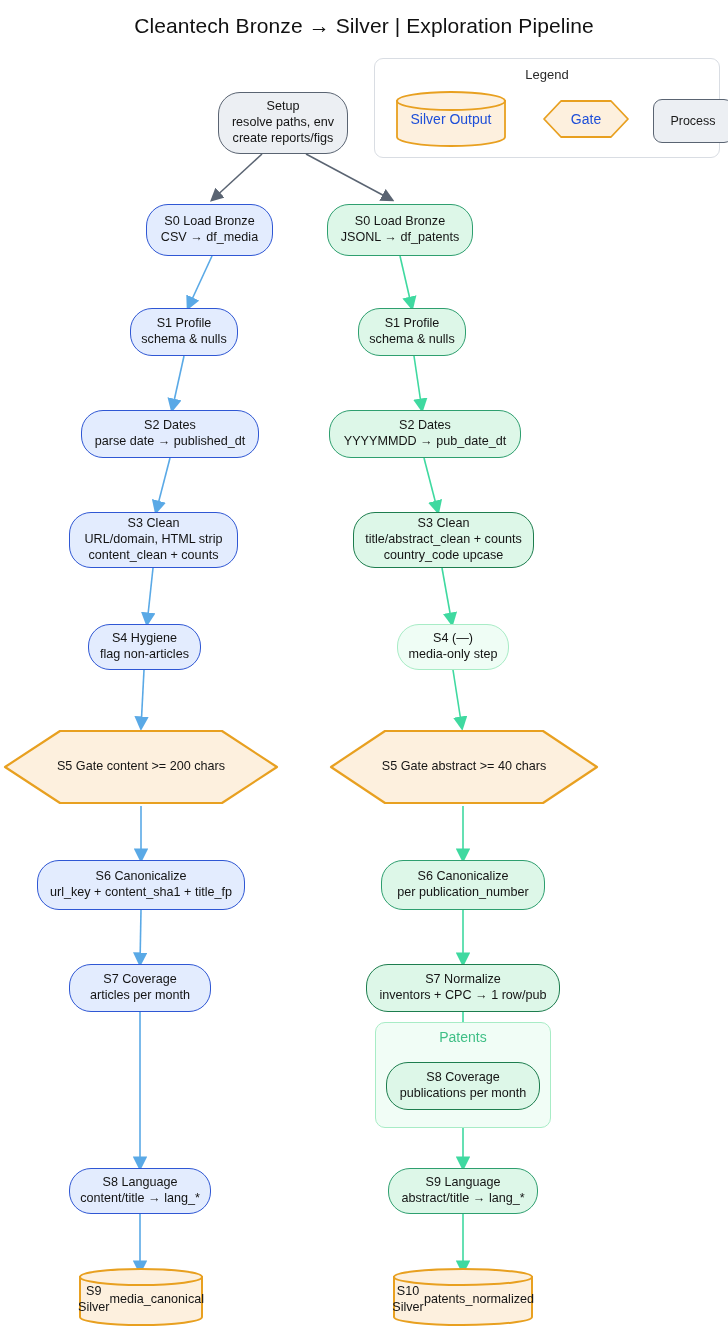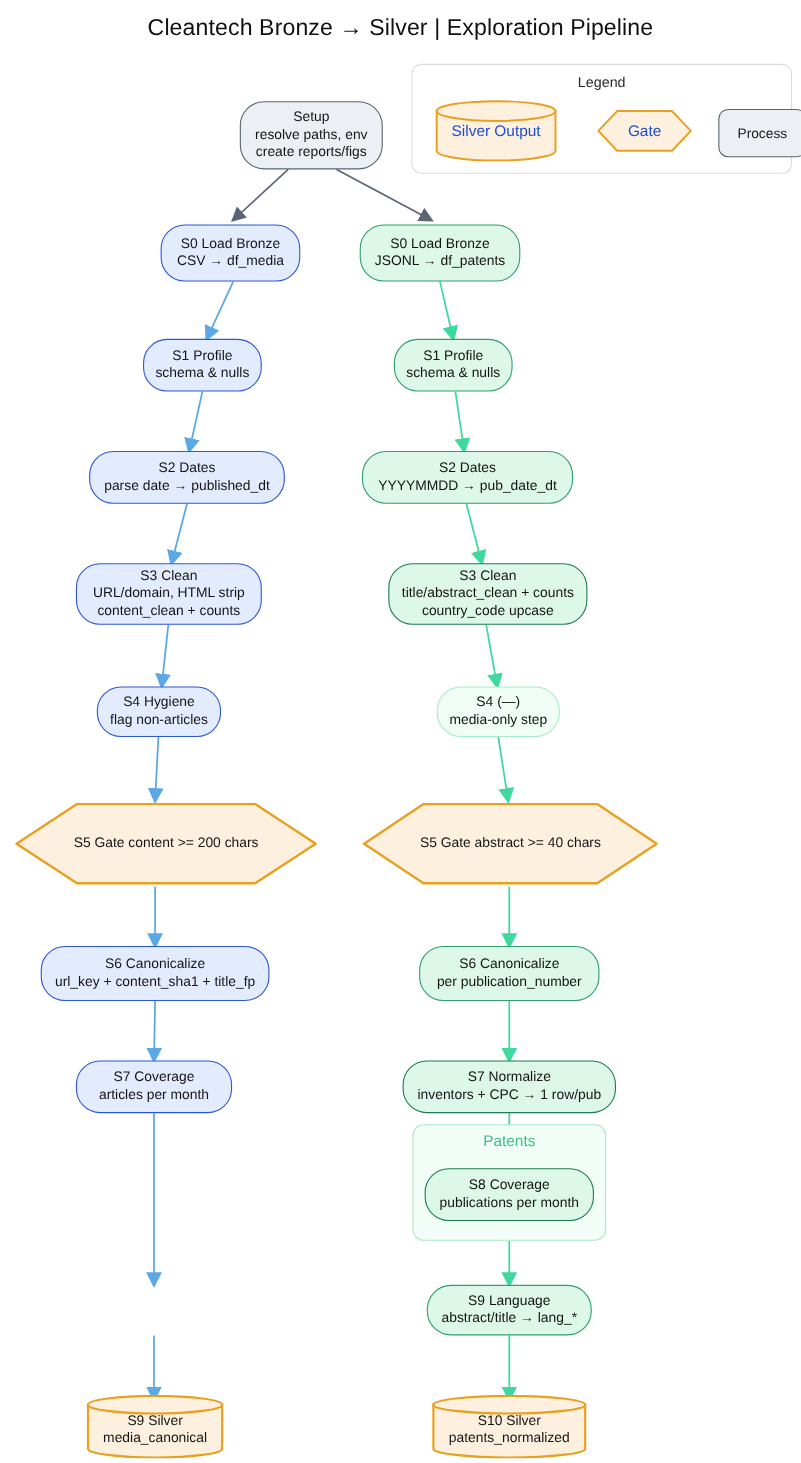--- a/index.html
+++ b/index.html
@@ -69,21 +69,21 @@
   }
   .gate .gtxt{position:relative;z-index:2;}
 
   
   .cyl{
     position:absolute;
   }
   .cyl .cshape{position:absolute;left:0;top:0;width:100%;height:100%;}
   .cyl .ctxt{
     position:absolute;left:0;top:0;width:100%;height:100%;z-index:2;
-    display:flex;flex-direction:column;align-items:center;justify-content:center;
+    display:flex;flex-direction:row;align-items:center;justify-content:center;
     text-align:center;line-height:1.26;font-size:12.6px;color:#141414;
     padding-top:6px;box-sizing:border-box;
   }
 
   
   .cluster{
     position:absolute;box-sizing:border-box;
     border:1.6px solid #a8ecc6;background:#f1fdf6;border-radius:10px;
   }
   .cluster-label{
@@ -229,40 +229,44 @@
     <span class="ln">S3  Clean</span>
     <span class="ln">URL/domain, HTML strip</span>
     <span class="ln">content_clean + counts</span>
   </div>
 
   <div class="node n-media" style="left:88px;top:624px;width:113px;height:46px;">
     <span class="ln">S4  Hygiene</span>
     <span class="ln">flag non-articles</span>
   </div>
 
-  <div class="gate" style="left:12px;top:728px;width:278px;height:78px;">
+  <div class="gate" style="left:2px;top:728px;width:278px;height:78px;">
     <svg class="gshape" viewBox="0 0 278 78" preserveAspectRatio="none">
       <path d="M3,39 L58,3 L220,3 L275,39 L220,75 L58,75 z" fill="#fdf0de" stroke="#e8a020" stroke-width="2.2" stroke-linejoin="round"></path>
     </svg>
     <div class="gtxt">
       <span class="ln">S5  Gate</span>
       <span class="ln">content &gt;= 200 chars</span>
     </div>
   </div>
 
   <div class="node n-media" style="left:37px;top:860px;width:208px;height:50px;">
     <span class="ln">S6  Canonicalize</span>
     <span class="ln">url_key + content_sha1 + title_fp</span>
   </div>
 
   <div class="node n-media" style="left:69px;top:964px;width:142px;height:48px;">
     <span class="ln">S7  Coverage</span>
     <span class="ln">articles per month</span>
   </div>
 
+  <div class="node n-media" style="left:69px;top:1168px;width:142px;height:46px;">
+    <span class="ln">S8  Language</span>
+    <span class="ln">content/title → lang_*</span>
+  </div>
 
   <div class="cyl" style="left:78px;top:1268px;width:126px;height:58px;">
     <svg class="cshape" viewBox="0 0 126 58" preserveAspectRatio="none">
       <path d="M2,9 L2,49 a61,8 0 0 0 122,0 L124,9 z" fill="#fdf0de" stroke="#e8a020" stroke-width="2"></path>
       <ellipse cx="63" cy="9" rx="61" ry="8" fill="#fdf0de" stroke="#e8a020" stroke-width="2"></ellipse>
     </svg>
     <div class="ctxt">
       <span class="ln">S9  Silver</span>
       <span class="ln">media_canonical</span>
     </div>

